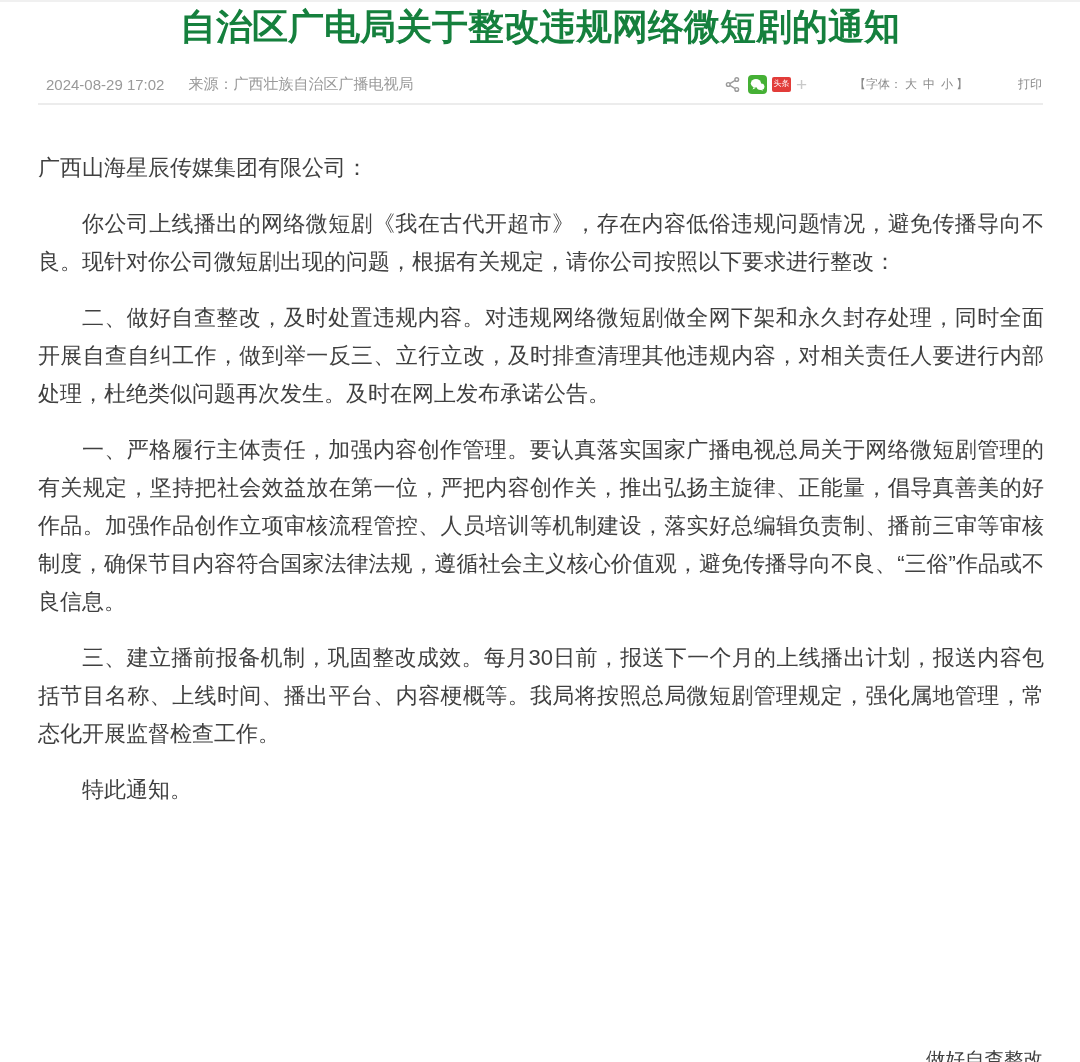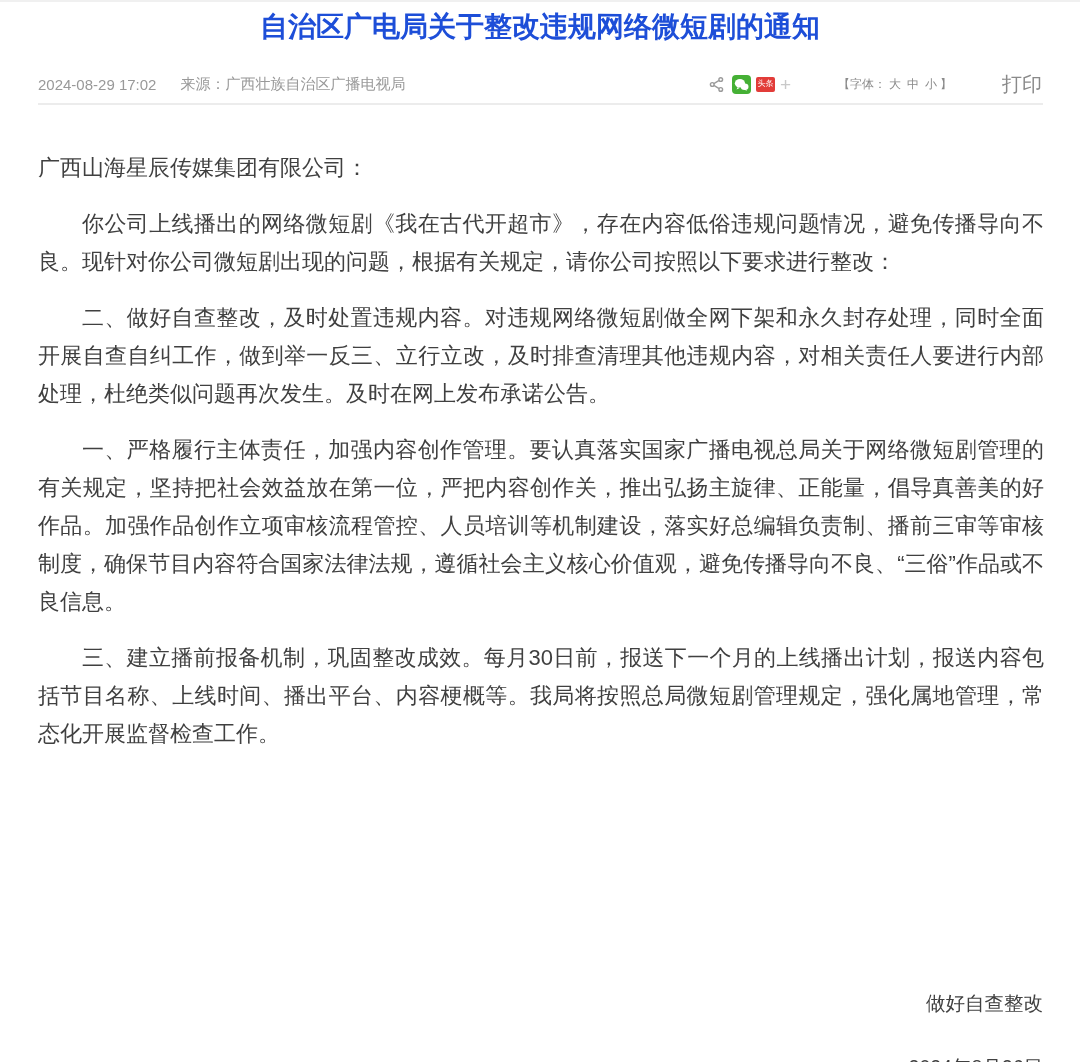--- a/index.html
+++ b/index.html
@@ -13,36 +13,36 @@
     width: 1080px;
     min-height: 1062px;
     background: #fff;
     border-top: 2px solid #f0f0f0;
     position: relative;
   }
   
   .article-title {
     margin: 8px 40px 0 40px;
     text-align: center;
-    font-size: 28px;
+    font-size: 36px;
     line-height: 34px;
     font-weight: bold;
-    color: #1d4ed8;
+    color: #15803d;
   }
   
   .meta-row {
     margin: 28px 38px 0 38px;
     height: 24px;
     display: flex;
     align-items: center;
     font-size: 15px;
     color: #999999;
   }
   .meta-left { display: flex; align-items: center; }
-  .meta-datetime { margin-right: 24px; }
+  .meta-datetime { margin-right: 24px; margin-left: 8px; }
   .meta-right { margin-left: auto; display: flex; align-items: center; }
   .share-group { display: flex; align-items: center; }
   .share-btn {
     width: 20px; height: 20px;
     margin-left: 4px;
     display: inline-flex;
     align-items: center;
     cursor: pointer;
   }
   .share-btn:first-child { margin-left: 0; }
@@ -76,21 +76,21 @@
   .font-controls {
     margin-left: 38px;
     color: #8a8a8a;
     font-size: 12px;
     white-space: nowrap;
   }
   .font-size-option { cursor: pointer; margin: 0 3px; }
   .print-button {
     margin-left: 50px;
     color: #8a8a8a;
-    font-size: 20px;
+    font-size: 12px;
     cursor: pointer;
     white-space: nowrap;
   }
   
   .meta-divider {
     margin: 7px 37px 0 38px;
     border: none;
     border-top: 2px solid #ececec;
     height: 0;
   }
@@ -171,20 +171,21 @@
     <p class="salutation">广西山海星辰传媒集团有限公司：</p>
 
     <p class="para">你公司上线播出的网络微短剧《我在古代开超市》，存在内容低俗违规问题情况，避免传播导向不良。现针对你公司微短剧出现的问题，根据有关规定，请你公司按照以下要求进行整改：</p>
 
     <p class="para">二、做好自查整改，及时处置违规内容。对违规网络微短剧做全网下架和永久封存处理，同时全面开展自查自纠工作，做到举一反三、立行立改，及时排查清理其他违规内容，对相关责任人要进行内部处理，杜绝类似问题再次发生。及时在网上发布承诺公告。</p>
 
     <p class="para">一、严格履行主体责任，加强内容创作管理。要认真落实国家广播电视总局关于网络微短剧管理的有关规定，坚持把社会效益放在第一位，严把内容创作关，推出弘扬主旋律、正能量，倡导真善美的好作品。加强作品创作立项审核流程管控、人员培训等机制建设，落实好总编辑负责制、播前三审等审核制度，确保节目内容符合国家法律法规，遵循社会主义核心价值观，避免传播导向不良、“三俗”作品或不良信息。</p>
 
     <p class="para">三、建立播前报备机制，巩固整改成效。每月30日前，报送下一个月的上线播出计划，报送内容包括节目名称、上线时间、播出平台、内容梗概等。我局将按照总局微短剧管理规定，强化属地管理，常态化开展监督检查工作。</p>
 
+    <p class="closing">特此通知。</p>
   </div>
 
   <div class="signature-block">
     <div class="signature-org">做好自查整改</div>
     <div class="signature-date">2024年8月26日</div>
   </div>
 
 </div>
 
 </body></html>

